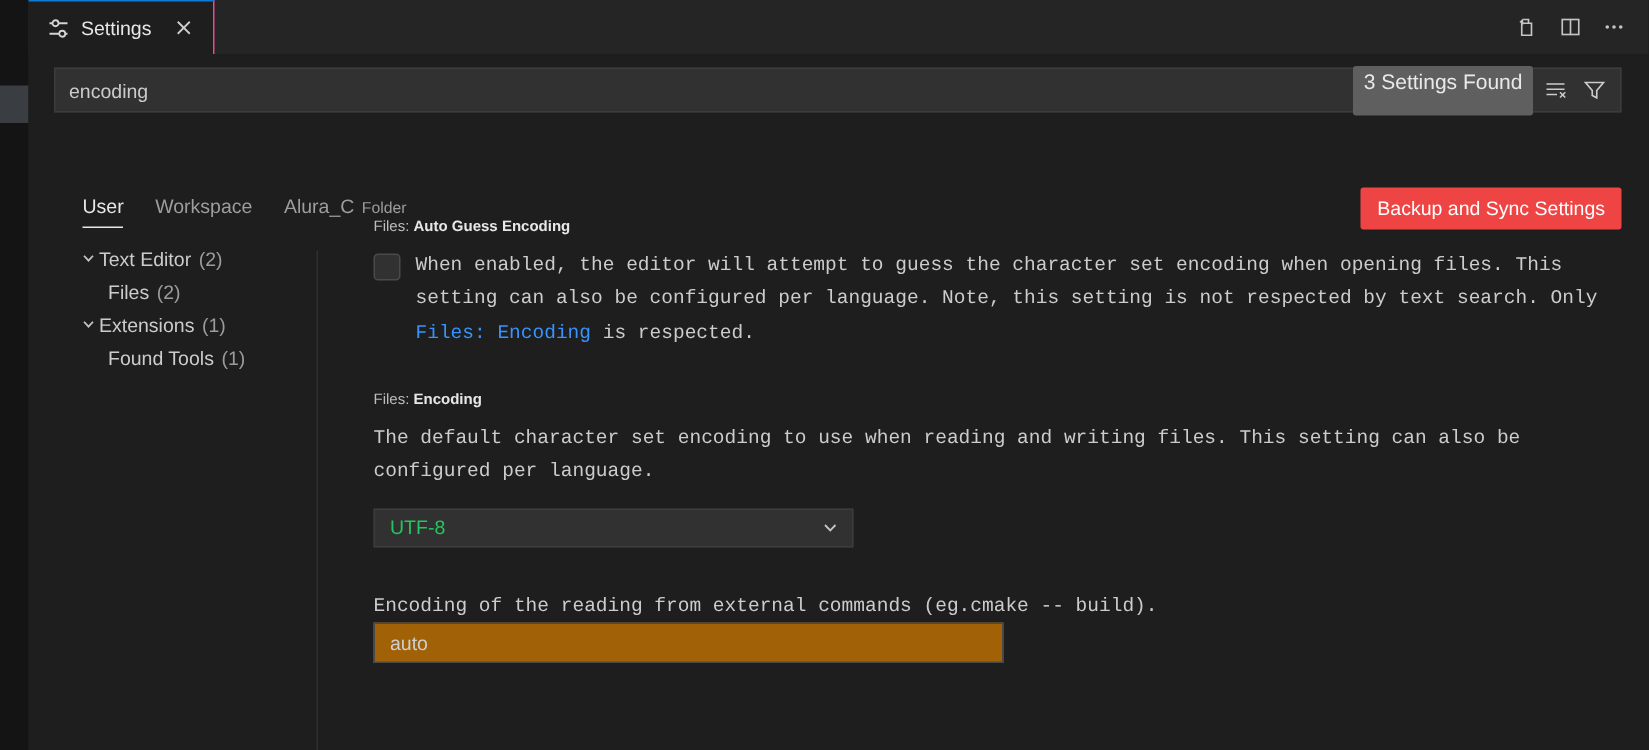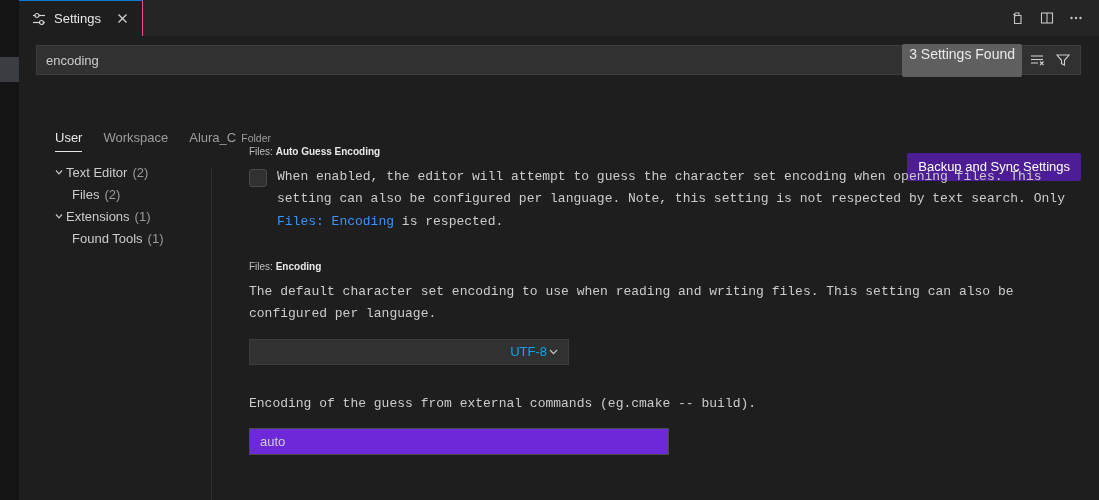--- a/index.html
+++ b/index.html
@@ -107,26 +107,25 @@
     padding-bottom: 6px;
     border-bottom: 1px solid transparent;
     white-space: nowrap;
     display: flex; align-items: baseline; gap: 5px;
   }
   .scope-tab.active { color: #e7e7e7; border-bottom-color: #e7e7e7; }
   .scope-suffix { font-size: 10.5px; color: #9d9d9d; }
 
   #backup-sync-button {
     position: absolute; right: 18px; top: 89px;
-    background: #4c1d95; color: #ffffff;
+    background: #ef4444; color: #ffffff;
     font-size: 13px; padding: 6px 11px 7px;
     border: 0; border-radius: 2px;
     font-family: "Liberation Sans", sans-serif;
     white-space: nowrap;
-    margin-top: 28px;
   }
 
   
   #toc {
     position: absolute; left: 0; top: 95px; width: 192px; padding-top: 30px;
   }
   .toc-row {
     display: flex; align-items: center;
     height: 22px; font-size: 13px; color: #cccccc;
     padding-left: 34px; position: relative;
@@ -166,28 +165,27 @@
   .with-checkbox { display: flex; align-items: flex-start; gap: 10px; }
   .vs-checkbox {
     width: 18px; height: 18px; flex: 0 0 18px;
     margin-top: 3px;
     background: #313131; border: 1px solid #4a4a4a; border-radius: 3px;
   }
   .control-select {
     margin-top: 13px;
     width: 320px; height: 26px;
     background: #313131; border: 1px solid #3c3c3c;
-    display: flex; align-items: center; justify-content: flex-end;
+    display: flex; align-items: center; justify-content: space-between;
     padding: 0 8px 0 10px;
-    font-size: 13px; color: #0ea5e9;
+    font-size: 13px; color: #22c55e;
   }
   .control-input {
-    margin-top: 13px;
     width: 420px; height: 27px;
-    background: #6d28d9; border: 1px solid #4a4a4a;
+    background: #a16207; border: 1px solid #4a4a4a;
     display: flex; align-items: center; padding-left: 10px;
     font-size: 13px; color: #cfcfcf;
   }
   .chev { color: #c5c5c5; display: flex; align-items: center; }
 </style>
 </head>
 <body>
 
 <div id="edge-strip">
   <div id="edge-scroll-thumb"></div>
@@ -331,20 +329,20 @@
         <span>UTF-8</span>
         <span class="chev">
           <svg width="13" height="13" viewBox="0 0 13 13" fill="none" stroke="#c5c5c5" stroke-width="1.2">
             <path d="M3 5 L6.5 8.6 L10 5"></path>
           </svg>
         </span>
       </div>
     </div>
 
     <div class="setting">
-      <div class="setting-desc">Encoding of the guess from external commands (eg.cmake -- build).</div>
+      <div class="setting-desc">Encoding of the reading from external commands (eg.cmake -- build).</div>
       <div class="control-input">
         <span>auto</span>
       </div>
     </div>
 
   </div>
 </div>
 
 </body></html>

